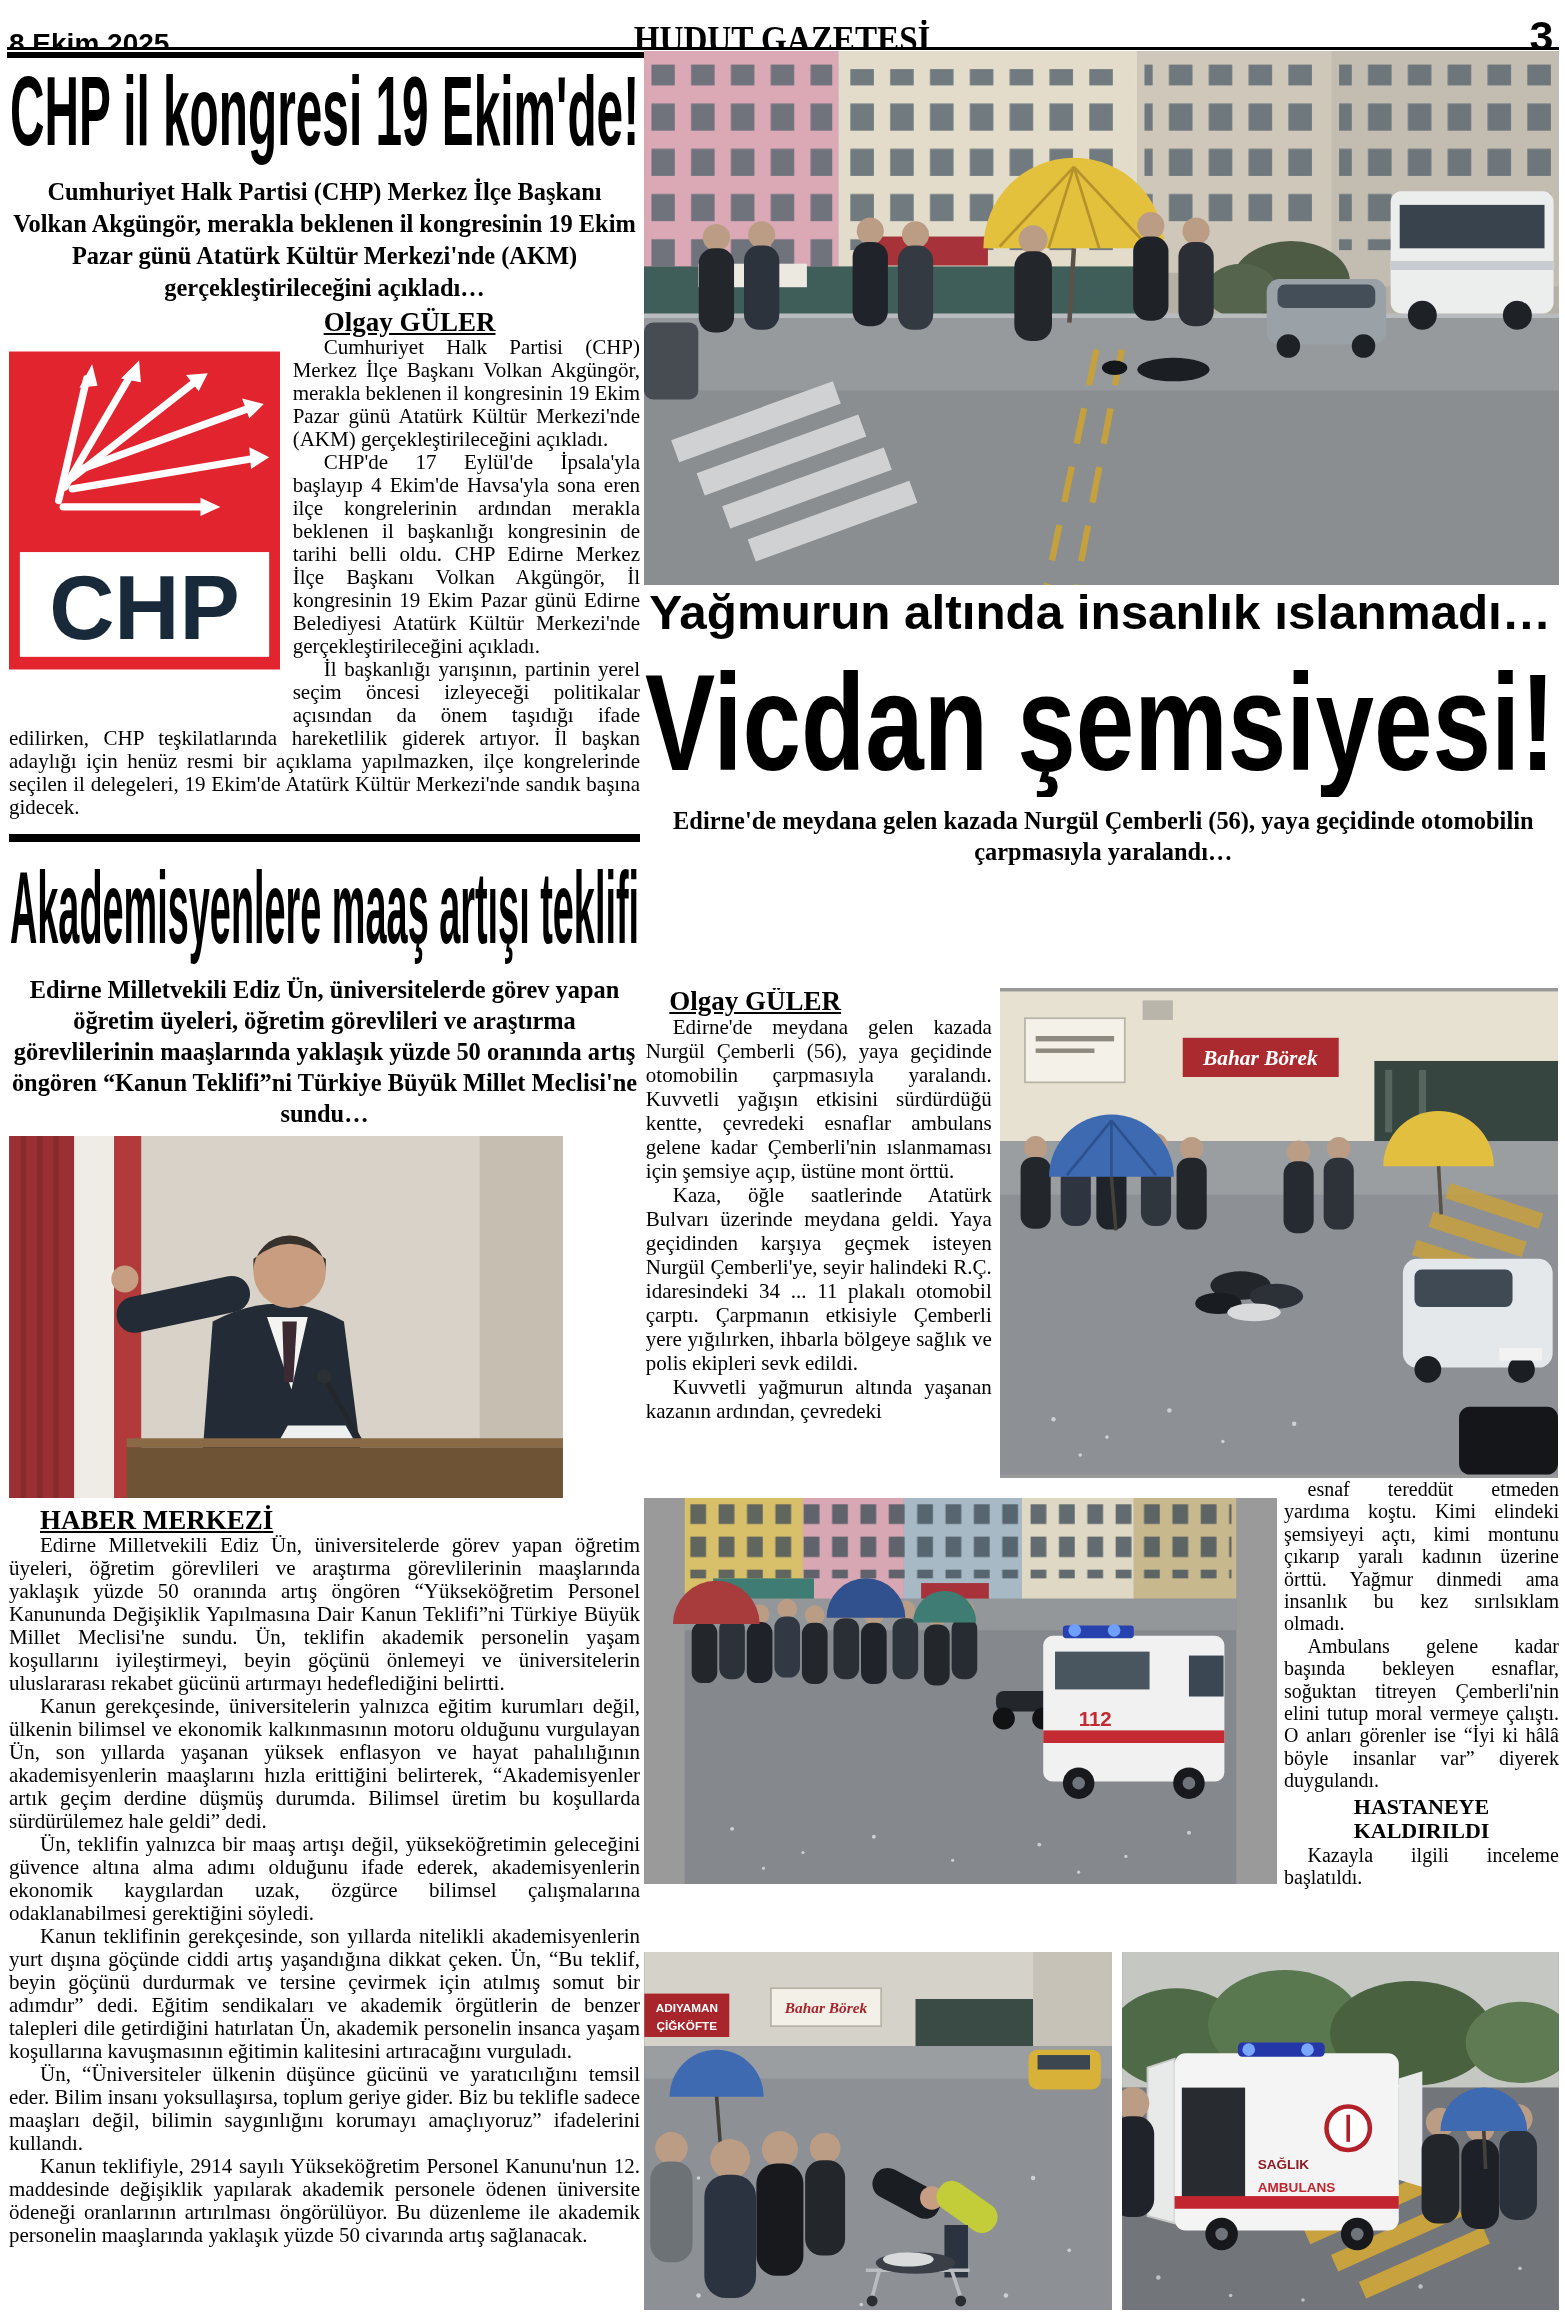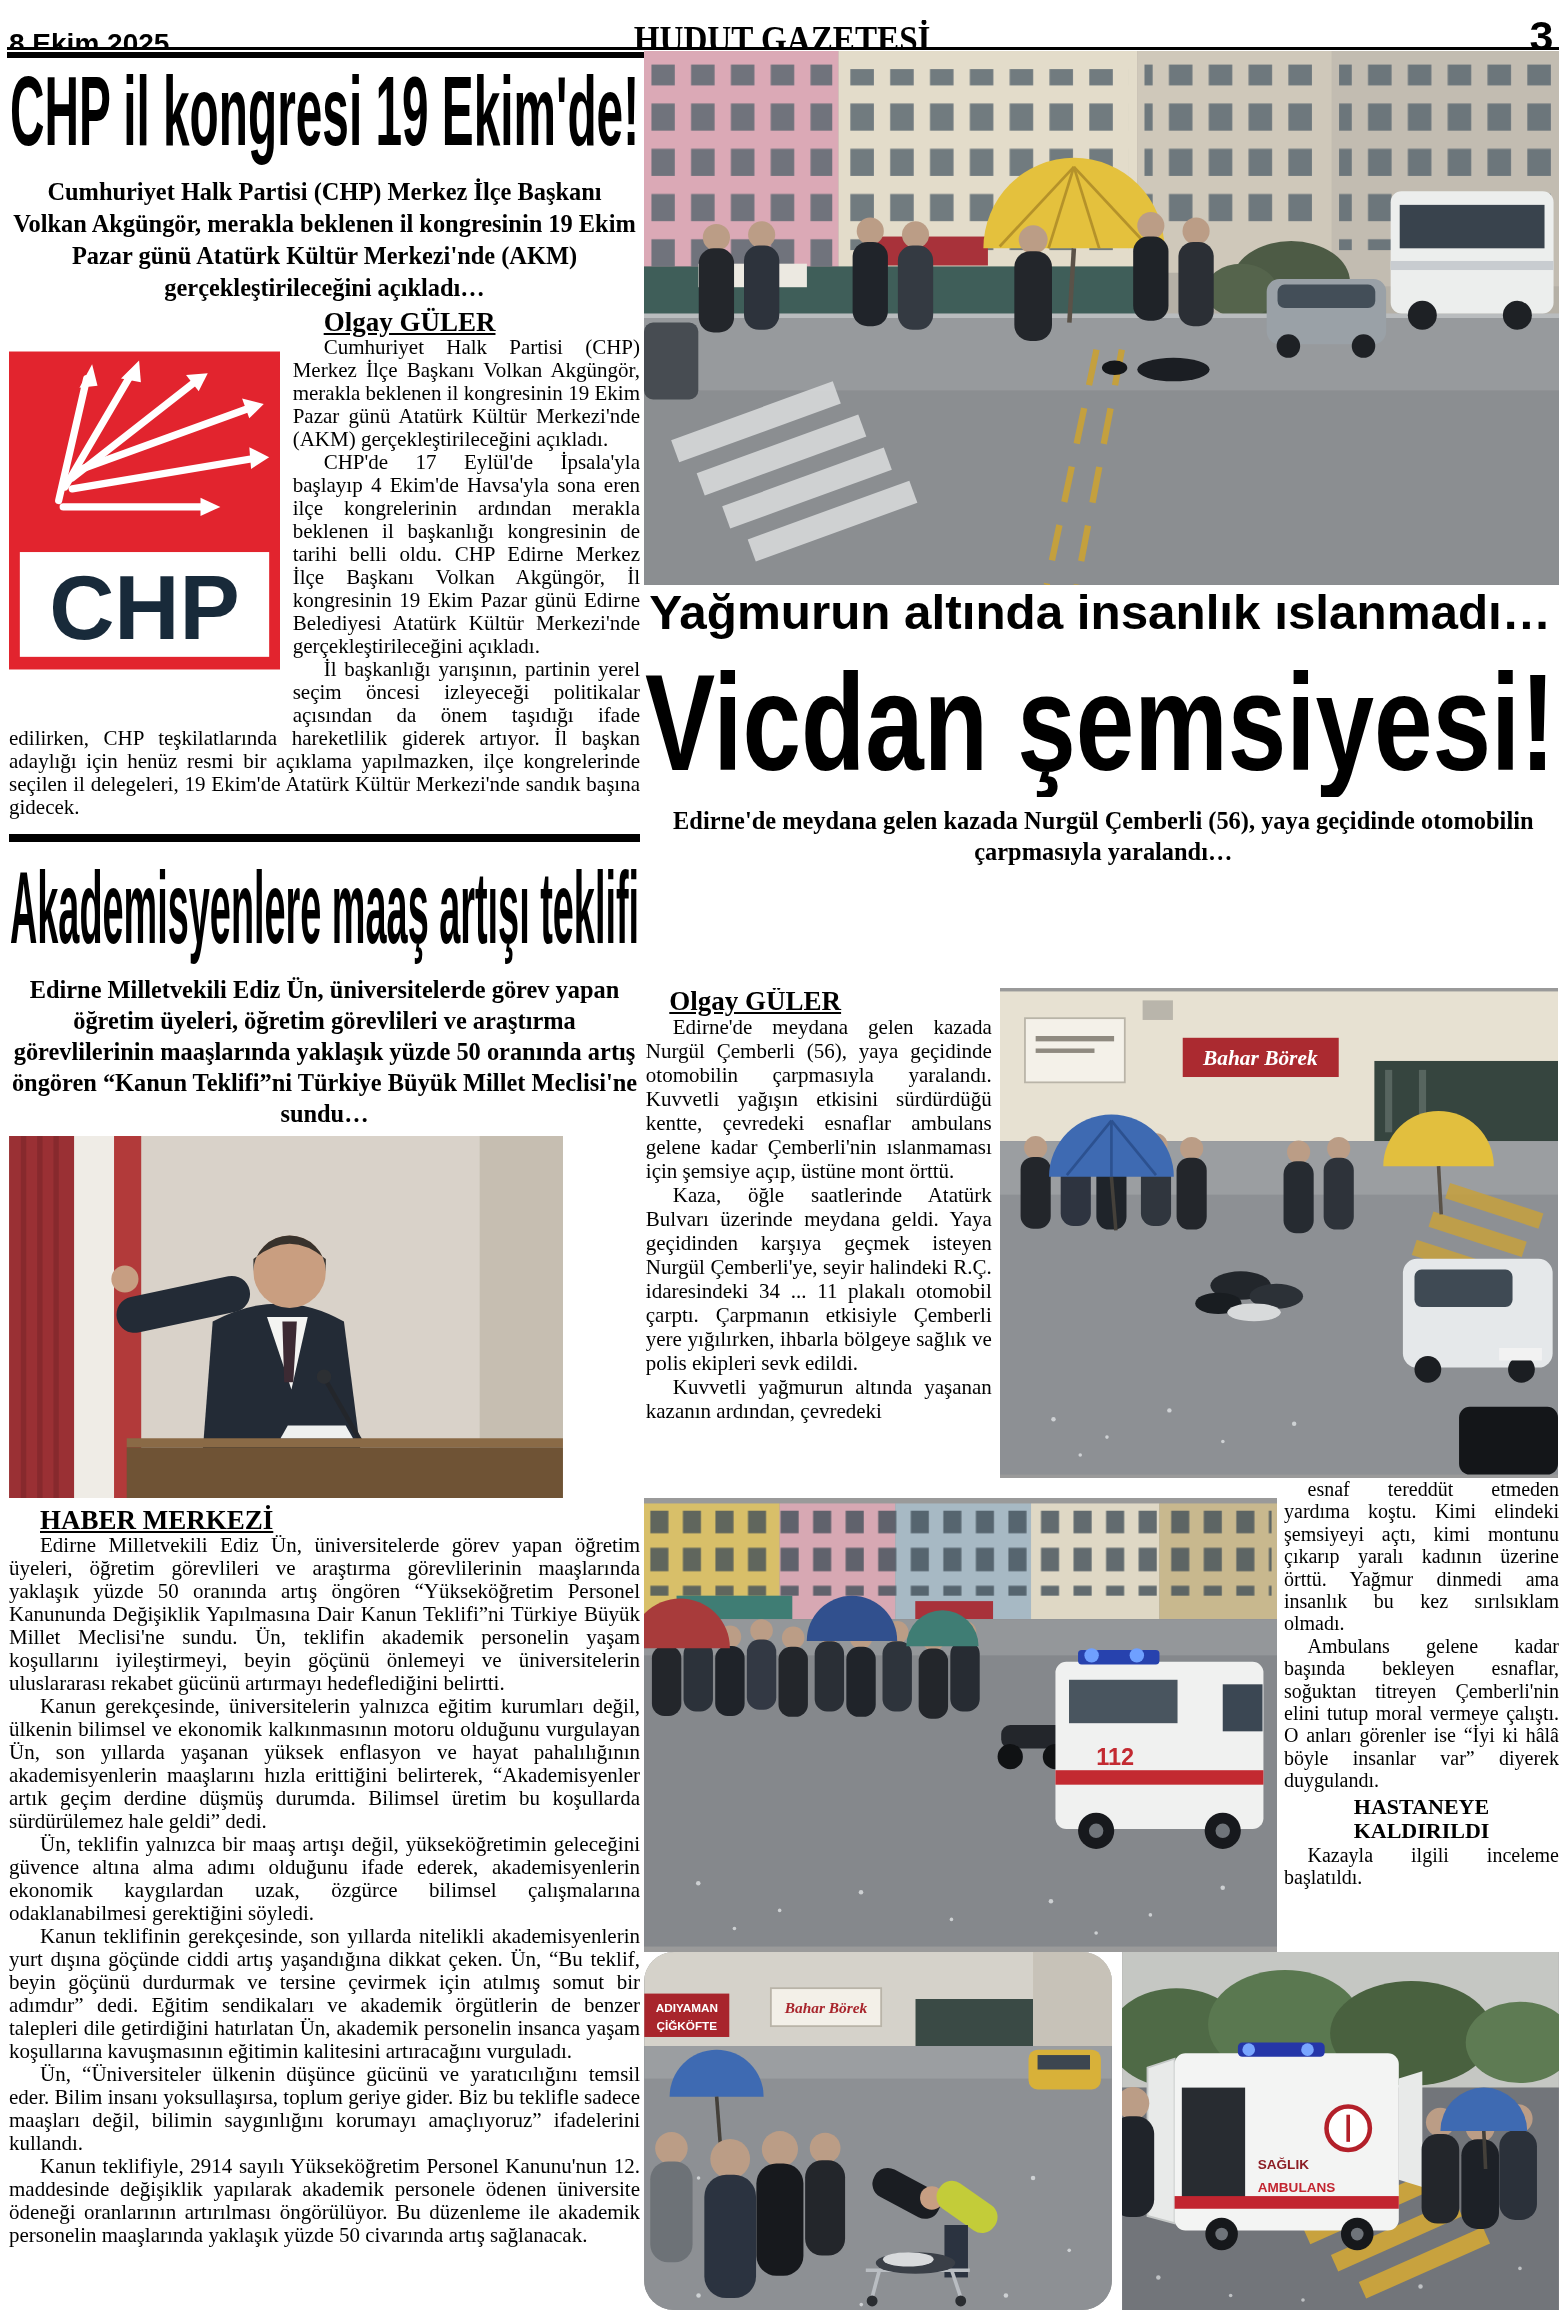--- a/index.html
+++ b/index.html
@@ -39,26 +39,26 @@
   .r-photo-top{position:absolute;left:0;top:0;width:915px;height:534px;}
   .r-kicker{position:absolute;left:0;top:537px;width:915px;height:52px;}
   .r-big{position:absolute;left:0;top:592px;width:915px;height:154px;}
   .r-leads{position:absolute;left:0;top:747px;width:915px;}
   .r-leads p{margin:0 0 3.6px;}
   .r-col1{position:absolute;left:1.8px;top:937px;width:346px;height:503px;overflow:hidden;
           font-size:21px;line-height:24px;text-align:justify;}
   .r-col1 .byline{text-indent:23.5px;}
   .r-col1 p{margin:0;text-indent:27px;}
   .r-photo-blue{position:absolute;left:356px;top:937px;width:558px;height:490px;}
-  .r-photo-crowd{position:absolute;left:0;top:1447px;width:633px;height:454px;}
+  .r-photo-crowd{position:absolute;left:0;top:1447px;width:633px;height:386px;}
   .r-col2{position:absolute;left:640px;top:1427px;width:275px;height:470px;overflow:hidden;
           font-size:20px;line-height:22.4px;text-align:justify;}
   .r-col2 p{margin:0;text-indent:23.5px;}
   .r-subhead{font-weight:bold;font-size:22px;line-height:23.5px;text-align:center;text-indent:0 !important;margin:3.6px 0 1.8px !important;}
-  .r-photo-medics{position:absolute;left:0;top:1901px;width:468px;height:358px;border-radius:30px;}
+  .r-photo-medics{position:absolute;left:0;top:1901px;width:468px;height:358px;}
   .r-photo-amb{position:absolute;left:478px;top:1901px;width:437px;height:358px;}
   .hidden-defs{position:absolute;width:0;height:0;overflow:hidden;}
 </style>
 </head>
 <body>
 
 <svg class="hidden-defs" aria-hidden="true">
   <defs>
     <g id="fig">
       <circle cx="0" cy="-46" r="10" fill="#bb9d86"></circle>

